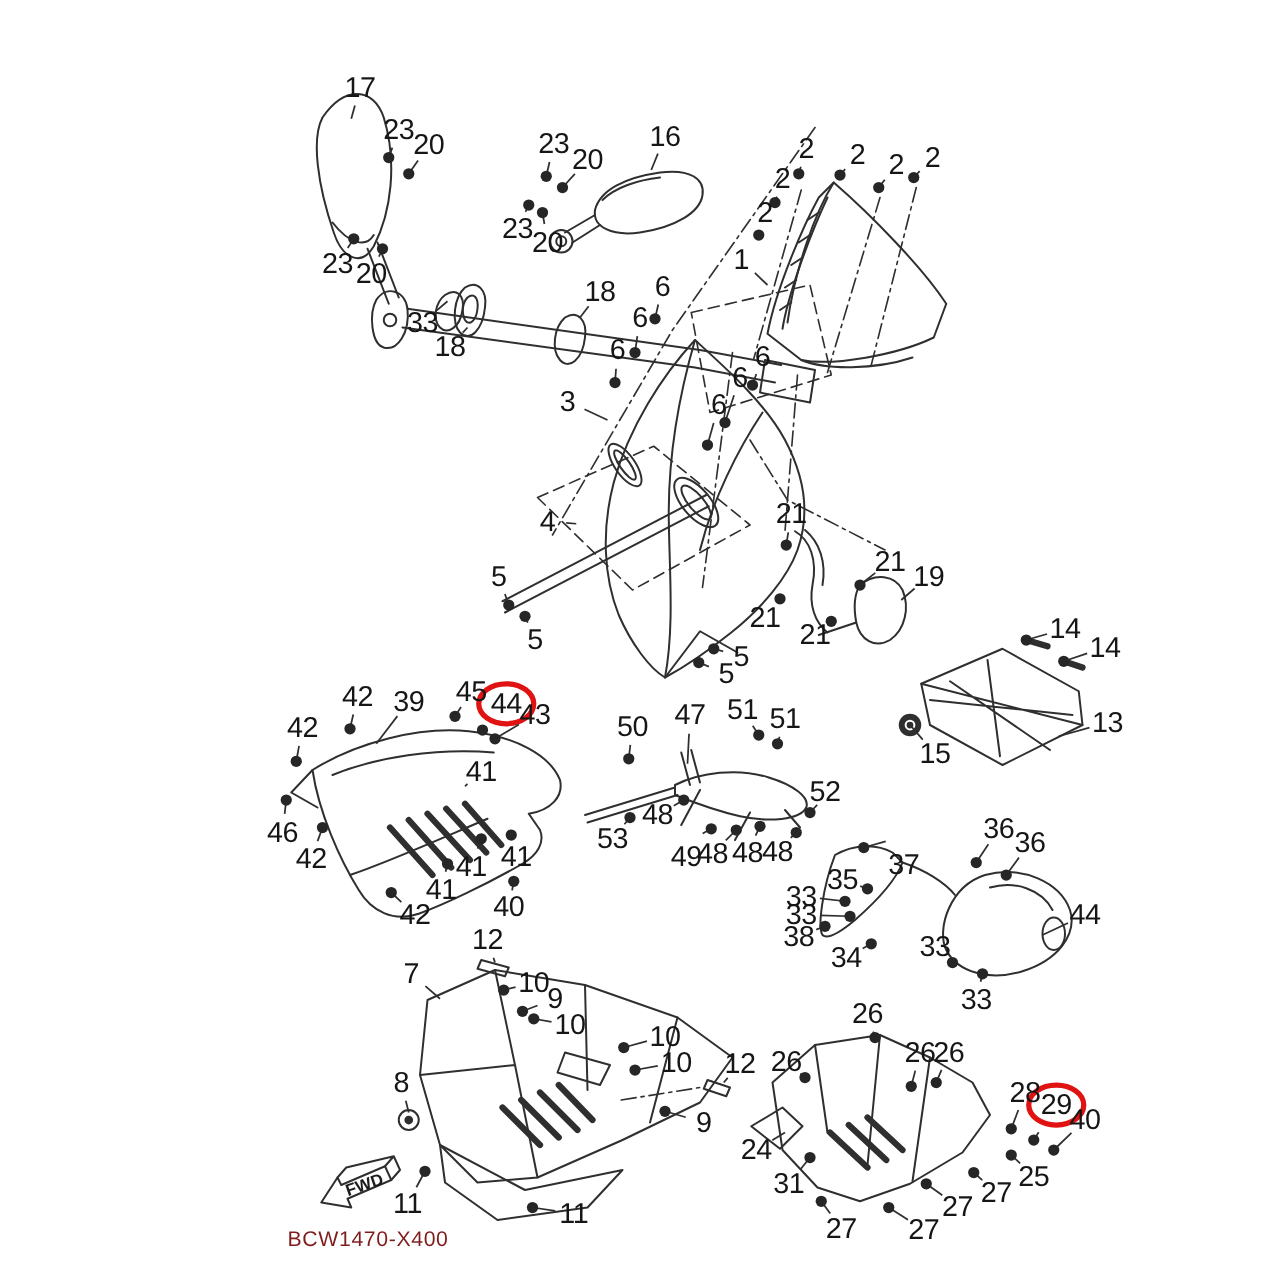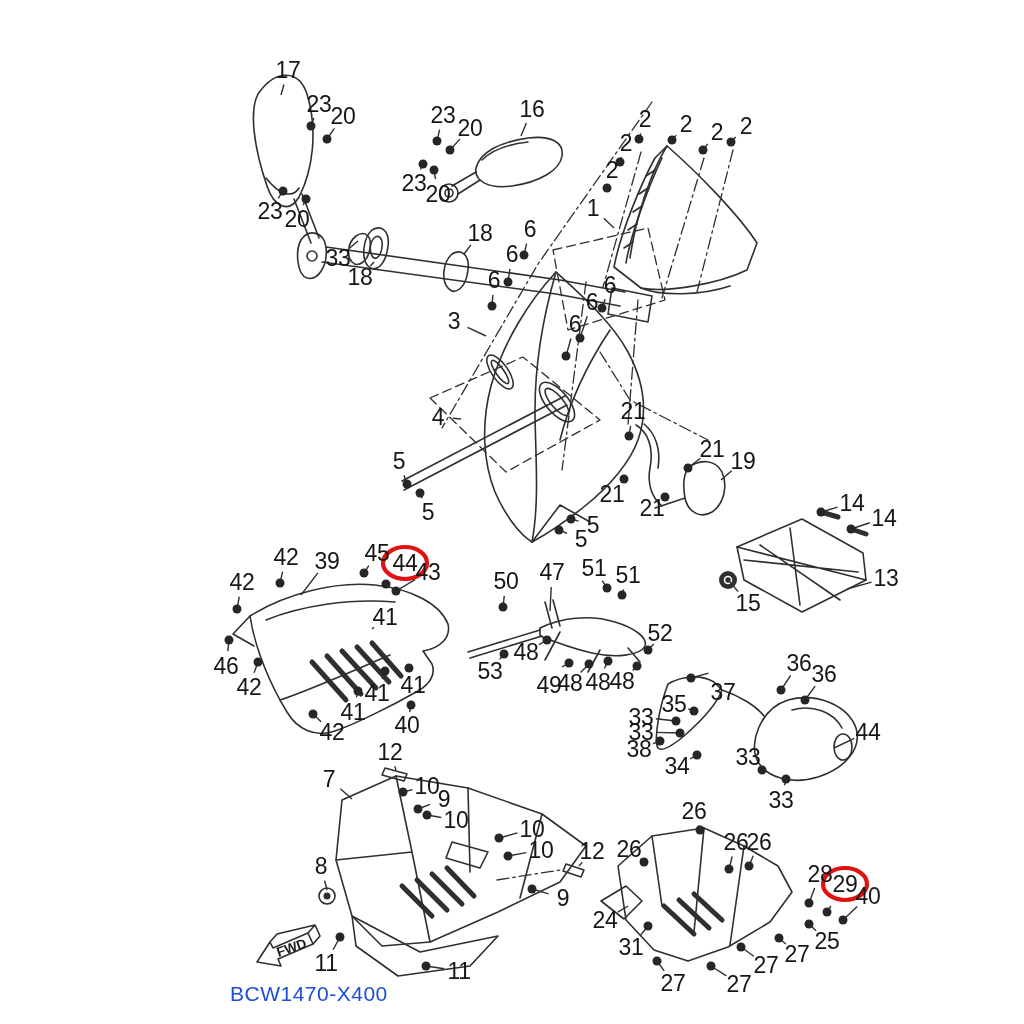--- a/index.html
+++ b/index.html
@@ -4,21 +4,21 @@
 <style>
   html,body{margin:0;padding:0;background:#fff;}
   .stage{position:relative;width:1024px;height:1024px;background:#ffffff;overflow:hidden;
          font-family:"Liberation Sans",sans-serif;}
   .stage svg{position:absolute;left:0;top:0;}
   .callout{position:absolute;transform:translate(-50%,-50%);font-size:23px;line-height:1;
            color:#161616;letter-spacing:-0.4px;white-space:nowrap;}
   .leader{stroke:#2f2f2f;stroke-width:1.4;}
   .fastener{fill:#262626;}
   .hl{fill:none;stroke:#e01212;stroke-width:4.2;}
-  .code{position:absolute;left:230px;top:982px;font-size:21px;color:#1d4ed8;letter-spacing:.5px;}
+  .code{position:absolute;left:230px;top:982px;font-size:17px;color:#7f1d1d;letter-spacing:.5px;}
   .art path,.art ellipse,.art circle,.art line{stroke:#2f2f2f;fill:none;stroke-width:1.6;
       stroke-linejoin:round;stroke-linecap:round;}
   .art .dash{stroke-dasharray:9 5;stroke-width:1.3;}
   .art .dd{stroke-dasharray:12 4 2.5 4;stroke-width:1.3;}
   .art .thick{stroke-width:5;}
   .art .fill{fill:#2f2f2f;stroke:none;}
   .art text{fill:#1c1c1c;stroke:none;font-family:"Liberation Sans",sans-serif;}
 </style>
 </head>
 <body>

